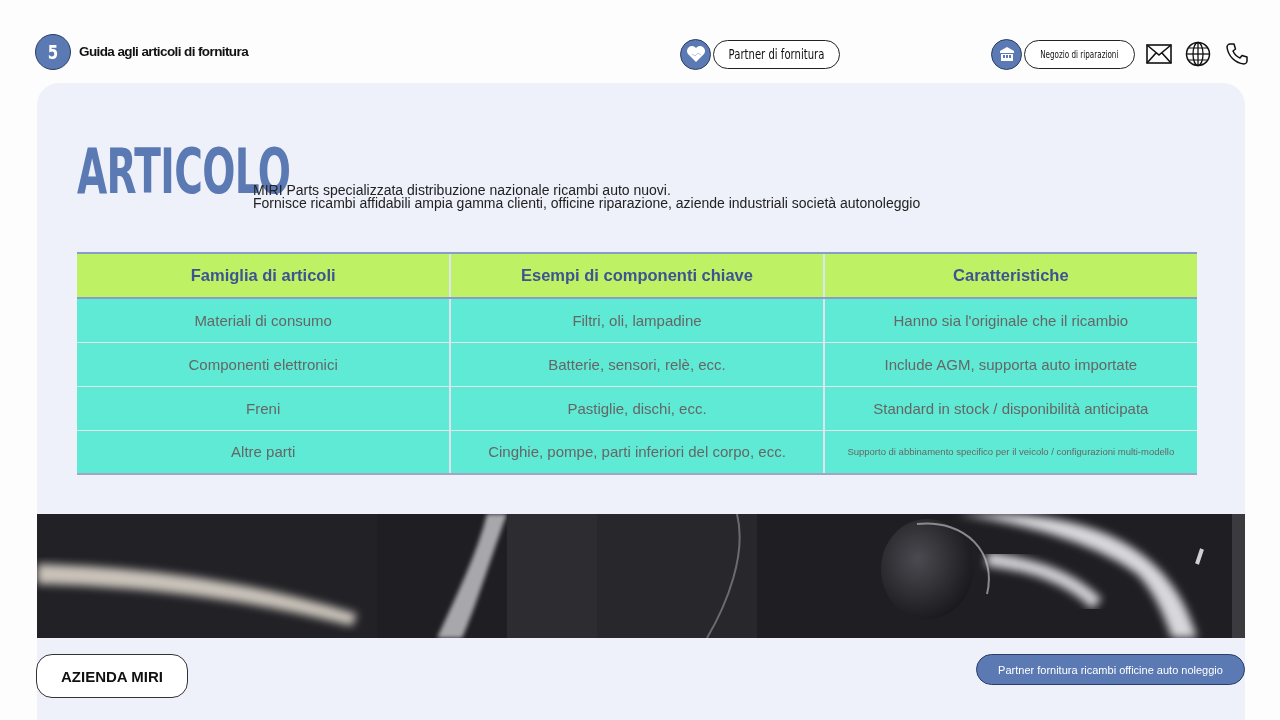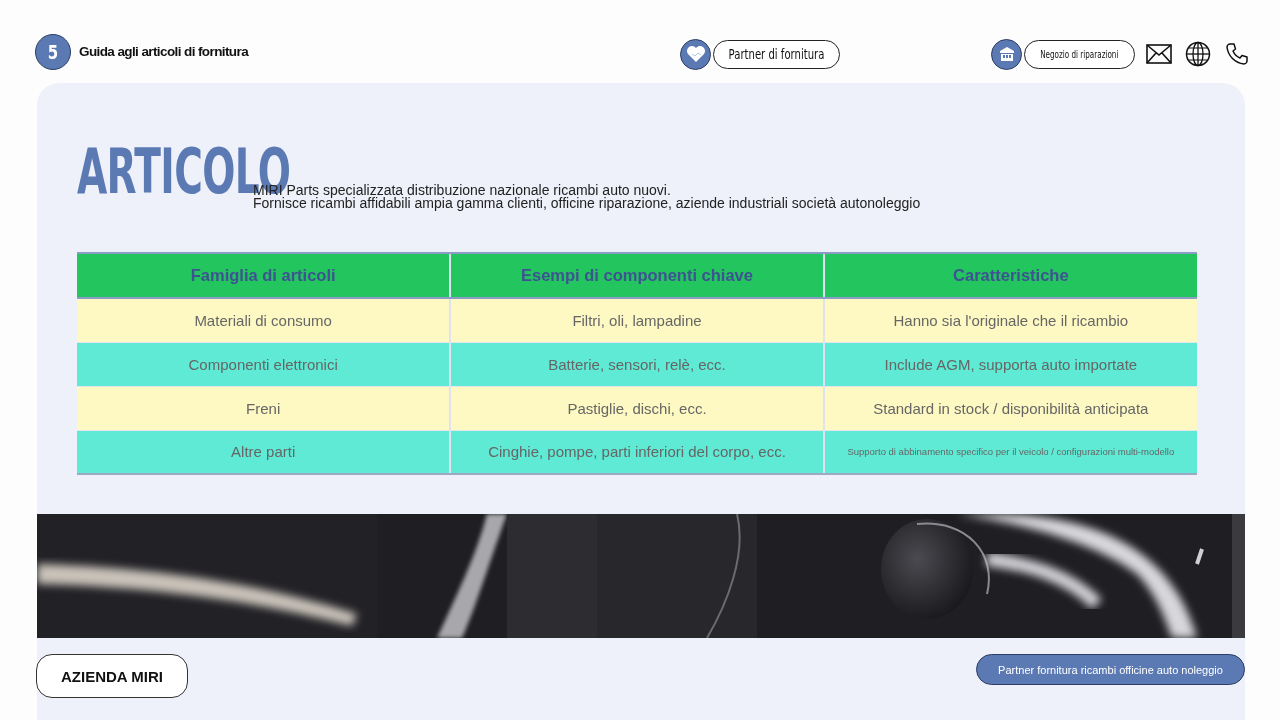--- a/index.html
+++ b/index.html
@@ -41,28 +41,28 @@
     .big-title {
       position: absolute; left: 40px; top: 58px; font-family: "DejaVu Sans", sans-serif; font-weight: bold;
       font-size: 62px; color: #5b79b3; letter-spacing: -1px; line-height: 1;
       transform-origin: left top; transform: scaleX(0.63); white-space: nowrap;
     }
     .desc { position: absolute; left: 216px; top: 101px; font-size: 14px; color: #222; line-height: 13px; white-space: nowrap; }
 
     .table-wrap { position: absolute; left: 40px; top: 169px; width: 1120px; }
     table { width: 1120px; border-collapse: collapse; table-layout: fixed; }
     th {
-      height: 45px; background: #22c55e; color: #3e5391; font-weight: bold; font-size: 16.5px;
+      height: 45px; background: #bef264; color: #3e5391; font-weight: bold; font-size: 16.5px;
       border-top: 2px solid #8a9cc8; border-bottom: 2px solid #8a9cc8; border-left: 2px solid #dde4f3;
       text-align: center;
     }
     th:first-child { border-left: none; }
     td {
       height: 44px; text-align: center; font-size: 15px; color: #666;
-      border-left: 2px solid #dfe2ef; border-bottom: 1.5px solid #e3e6ef; background: #fef9c3;
+      border-left: 2px solid #dfe2ef; border-bottom: 1.5px solid #e3e6ef; background: #5eead4;
     }
     td:first-child { border-left: none; }
     tr.alt td { background: #5eead4; }
     tr:last-child td { border-bottom: 2px solid #9ea7c4; }
     td.small { font-size: 9.5px; }
 
     
     .photo {
       position: absolute; left: 0; top: 431px; width: 1208px; height: 124px; overflow: hidden;
       background: linear-gradient(90deg, #1d1d22 0%, #252429 30%, #2b2b31 50%, #1b1b20 70%, #2a2a30 100%);

